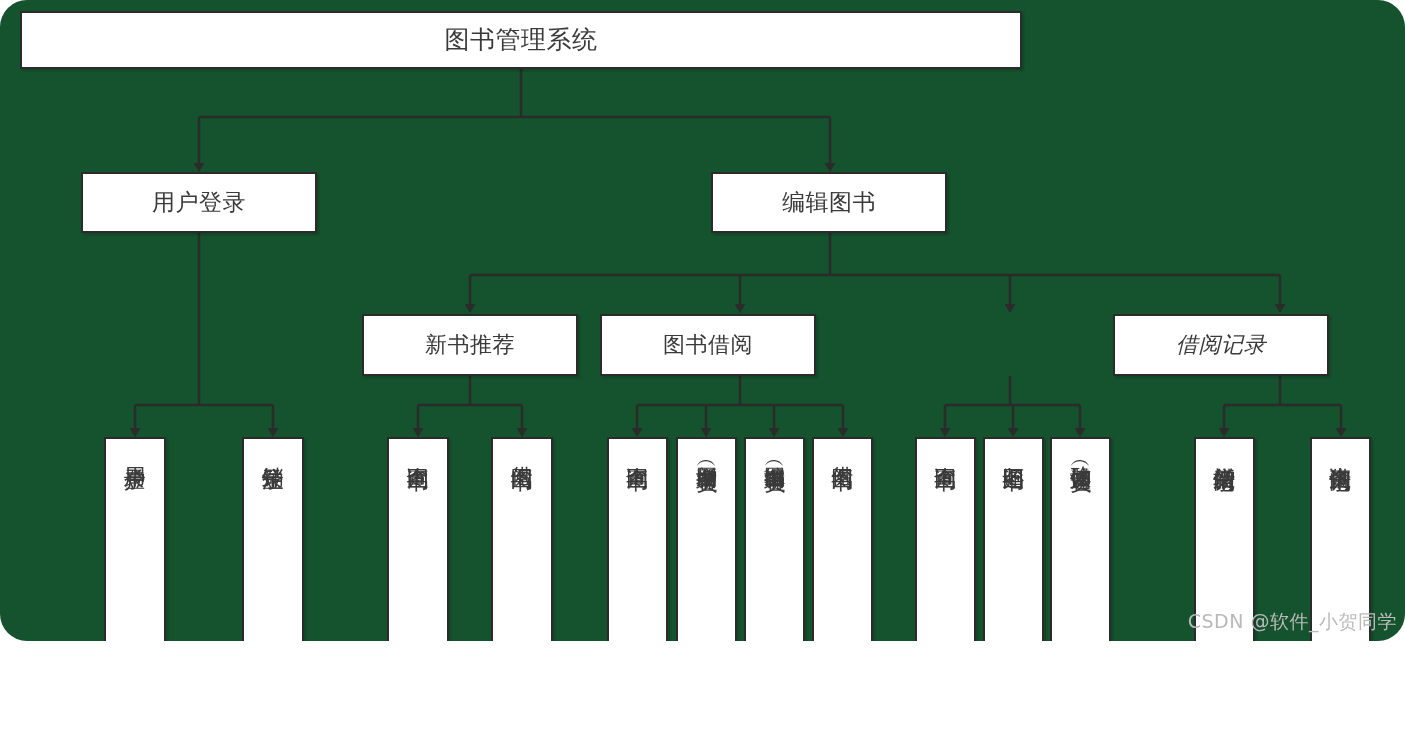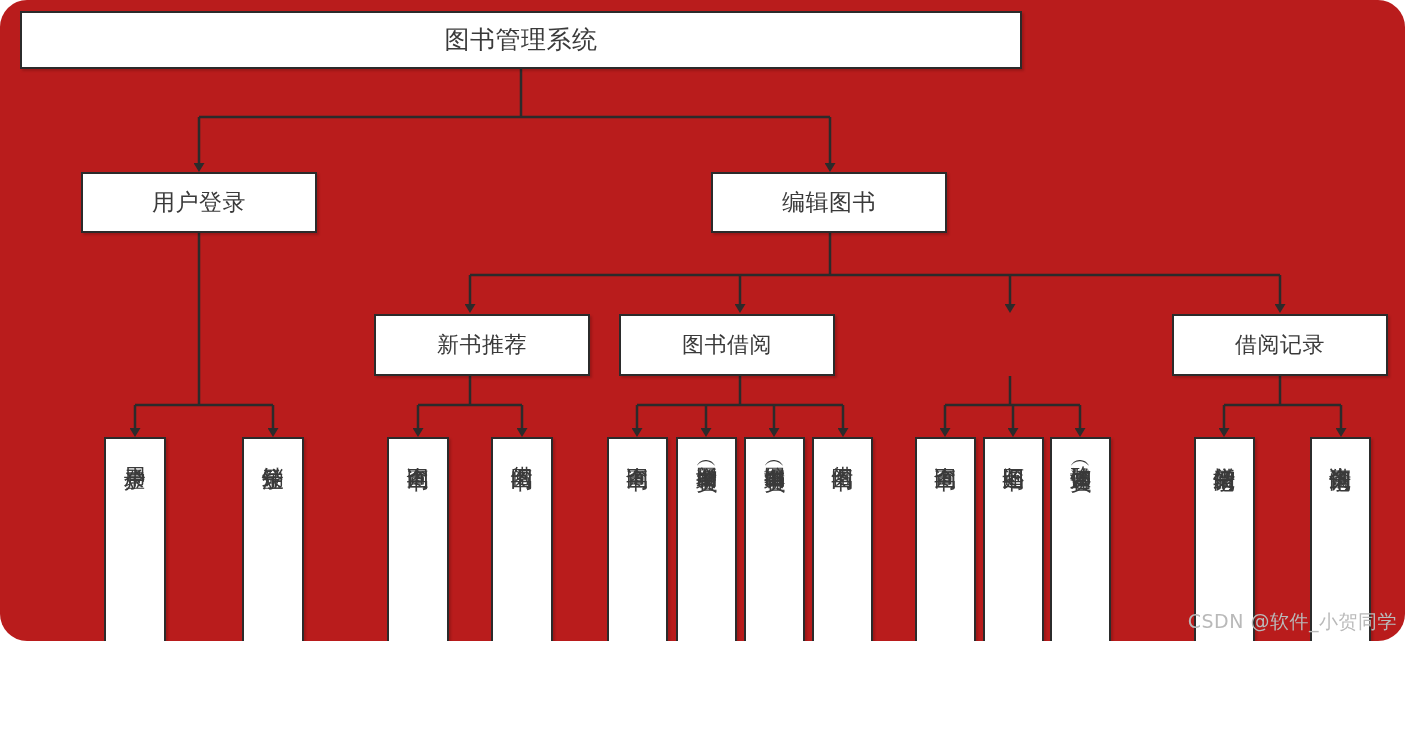--- a/index.html
+++ b/index.html
@@ -8,21 +8,21 @@
     padding: 0;
     background: #ffffff;
   }
   body {
     font-family: "DejaVu Sans", "Liberation Sans", sans-serif;
   }
   #canvas {
     position: relative;
     width: 1405px;
     height: 641px;
-    background: #b91c1c;
+    background: #14532d;
     overflow: hidden;
     border-radius: 27px;
   }
   #edges {
     position: absolute;
     left: 0;
     top: 0;
     width: 1405px;
     height: 747px;
     pointer-events: none;
@@ -144,30 +144,30 @@
   </div>
 
   <div class="node level2" style="left:81px; top:172px; width:236px; height:61px;">
     <span class="label">用户登录</span>
   </div>
 
   <div class="node level2" style="left:711px; top:172px; width:236px; height:61px;">
     <span class="label">编辑图书</span>
   </div>
 
-  <div class="node level3" style="left:374px; top:314px; width:216px; height:62px;">
+  <div class="node level3" style="left:362px; top:314px; width:216px; height:62px;">
     <span class="label">新书推荐</span>
   </div>
 
-  <div class="node level3" style="left:619px; top:314px; width:216px; height:62px;align-items:center;">
+  <div class="node level3" style="left:600px; top:314px; width:216px; height:62px;align-items:center;">
     <span class="label">图书借阅</span>
   </div>
 
 
-  <div class="node level3" style="left:1172px; top:314px; width:216px; height:62px;">
+  <div class="node level3" style="left:1113px; top:314px; width:216px; height:62px;font-style:italic;">
     <span class="label">借阅记录</span>
   </div>
 
   <div class="node leaf" style="left:104px; top:437px; width:62px; height:296px;">
     <span class="label">用户登录</span>
   </div>
 
   <div class="node leaf" style="left:242px; top:437px; width:62px; height:296px;">
     <span class="label">注销登录</span>
   </div>

